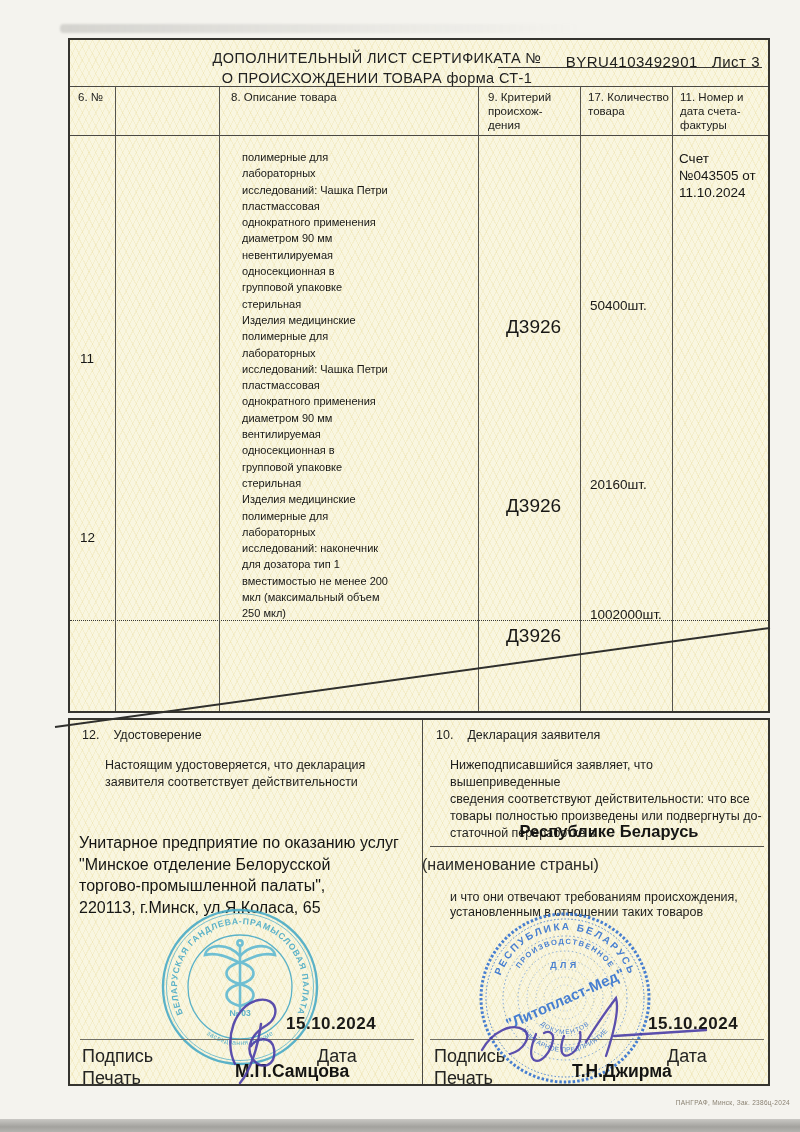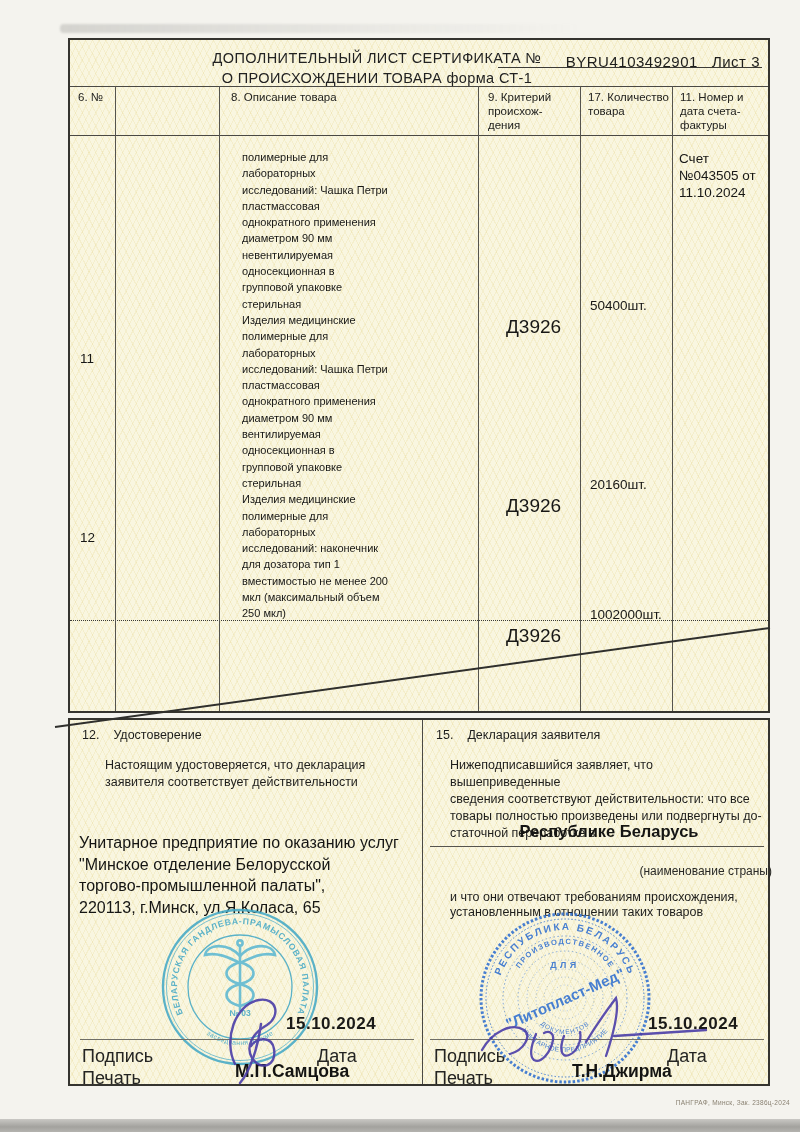--- a/index.html
+++ b/index.html
@@ -46,21 +46,21 @@
   .cell{position:absolute;top:0;bottom:0;}
   .cell12{left:0;width:352px;}
   .cell13{left:352px;right:0;}
   .sec-head{position:absolute;left:12px;top:8px;font-size:12.5px;color:#1d1d1b;}
   .sec-head .no{margin-right:14px;}
   .statement{position:absolute;font-size:12.5px;line-height:17px;color:#1d1d1b;}
   .org-text{position:absolute;left:9px;top:112px;width:340px;font-size:16px;line-height:21.5px;color:#151513;}
   .country{position:absolute;left:0;top:102px;width:350px;text-align:center;
       font-size:16.5px;font-weight:bold;color:#151513;margin-left:12px;}
   .country-rule{position:absolute;left:8px;top:126px;width:334px;border-top:1.2px solid #55544e;}
-  .country-caption{position:absolute;left:0;top:144px;width:350px;text-align:right;font-size:12px;color:#2a2a27;}
+  .country-caption{position:absolute;left:0;top:136px;width:350px;text-align:left;font-size:16px;color:#2a2a27;}
   .closing{position:absolute;left:28px;top:170px;width:312px;font-size:12.5px;line-height:15px;color:#1d1d1b;}
   .sig-rule{position:absolute;top:319px;border-top:1px solid #6f6e67;}
   .date-value{position:absolute;top:294px;font-size:17px;font-weight:600;letter-spacing:.5px;color:#1a1a18;}
   .small-label{position:absolute;font-size:18px;color:#242422;}
   .signer-name{position:absolute;top:341px;font-size:17.5px;font-weight:600;color:#141412;text-align:right;}
   .stamp{position:absolute;opacity:.88;}
   .sig-ink{position:absolute;}
   .fine-print{position:absolute;left:560px;top:1099px;width:230px;text-align:right;
       font-size:6.5px;letter-spacing:.3px;color:#8a8272;}
   svg text{font-family:"Liberation Sans", sans-serif;}
@@ -201,21 +201,21 @@
       <svg class="sig-ink" style="left:145px;top:268px" width="110" height="100" viewBox="0 0 110 100">
         <g fill="none" stroke="#4a3da8" stroke-width="2.4" stroke-linecap="round" opacity="0.9">
           <path d="M20,76 C8,52 20,16 44,12 C62,9 66,28 52,37 C38,45 30,58 37,70 C45,83 62,79 59,61 C57,48 42,49 36,58"></path>
           <path d="M46,36 C43,58 36,82 25,95"></path>
         </g>
       </svg>
     </div>
 
     <div class="cell cell13">
       <div class="sec-head" style="left:14px">
-        <span class="no">15.</span><span>Декларация заявителя</span>
+        <span class="no">10.</span><span>Декларация заявителя</span>
       </div>
       <div class="statement ml" style="left:28px;top:37px;width:314px">Нижеподписавшийся заявляет, что вышеприведенные
 сведения соответствуют действительности: что все
 товары полностью произведены или подвергнуты до-
 статочной переработке в</div>
       <div class="country">Республике Беларусь</div>
       <div class="country-rule"></div>
       <div class="country-caption">(наименование страны)</div>
       <div class="closing ml">и что они отвечают требованиям происхождения,
 установленным в отношении таких товаров</div>

